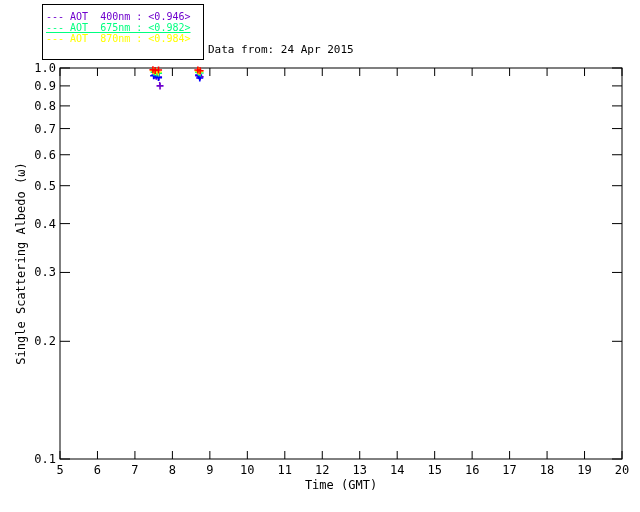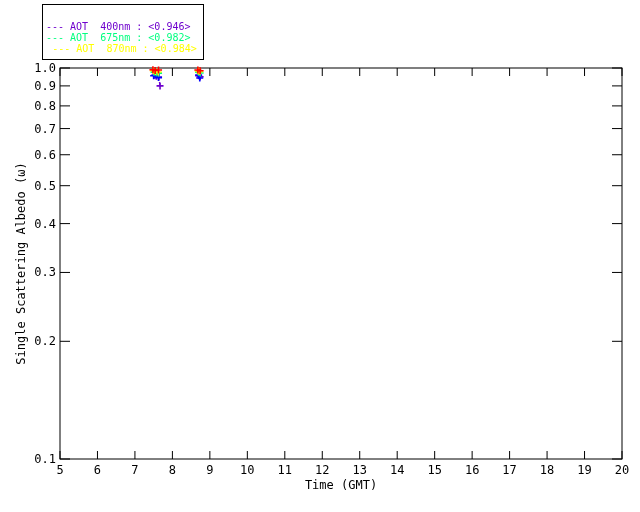--- a/index.html
+++ b/index.html
@@ -10,21 +10,21 @@
     font-family:"DejaVu Sans Mono","Liberation Mono",monospace;
     overflow:hidden;
   }
   #plot-svg{position:absolute;left:0;top:0;}
   .legend-box{
     position:absolute;left:42px;top:4px;
     width:162px;height:56px;
     border:1px solid #000;
     background:#fff;
     box-sizing:border-box;
-    padding:17px 0 0 3px;
+    padding:7px 0 0 3px;
     z-index:2;
   }
   .legend-row{
     font-size:10px;
     line-height:10.8px;
     white-space:pre;
     letter-spacing:0px;
   }
   .title-block{
     position:absolute;left:208px;top:5px;
@@ -181,20 +181,21 @@
         <path d="M149.41733333333335 69.70663891235799H156.41733333333335M152.91733333333335 66.20663891235799V73.20663891235799" stroke="#FF0000" stroke-width="1.6" fill="none"></path>
         <path d="M151.66533333333334 70.56643387543382H158.66533333333334M155.16533333333334 67.06643387543382V74.06643387543382" stroke="#FF0000" stroke-width="1.6" fill="none"></path>
         <path d="M155.03733333333332 70.05003466623741H162.03733333333332M158.53733333333332 66.55003466623741V73.55003466623741" stroke="#FF0000" stroke-width="1.6" fill="none"></path>
         <path d="M194.37733333333333 70.05003466623741H201.37733333333333M197.87733333333333 66.55003466623741V73.55003466623741" stroke="#FF0000" stroke-width="1.6" fill="none"></path>
         <path d="M196.62533333333334 70.73891651334547H203.62533333333334M200.12533333333334 67.23891651334547V74.23891651334547" stroke="#FF0000" stroke-width="1.6" fill="none"></path>
       </g>
     </svg>
 
   <div class="legend-box" id="legend-box">
       <div class="legend-row" style="color: rgb(110, 0, 205);">--- AOT  400nm : &lt;0.946&gt;</div>
-      <div class="legend-row" style="color: rgb(0, 255, 127);">--- AOT  675nm : &lt;0.982&gt;</div>
-      <div class="legend-row" style="color: rgb(255, 255, 0); text-align: center;">--- AOT  870nm : &lt;0.984&gt;</div>
+      <div class="legend-row" style="color: rgb(0, 255, 127); text-decoration: underline;">--- AOT  675nm : &lt;0.982&gt;</div>
+      <div class="legend-row" style="color: rgb(255, 255, 0);">--- AOT  870nm : &lt;0.984&gt;</div>
     </div>
 
   <div class="title-block">
+    <div>Data from: 24 Apr 2015</div>
   </div>
 
 </div>
 
 </body></html>

